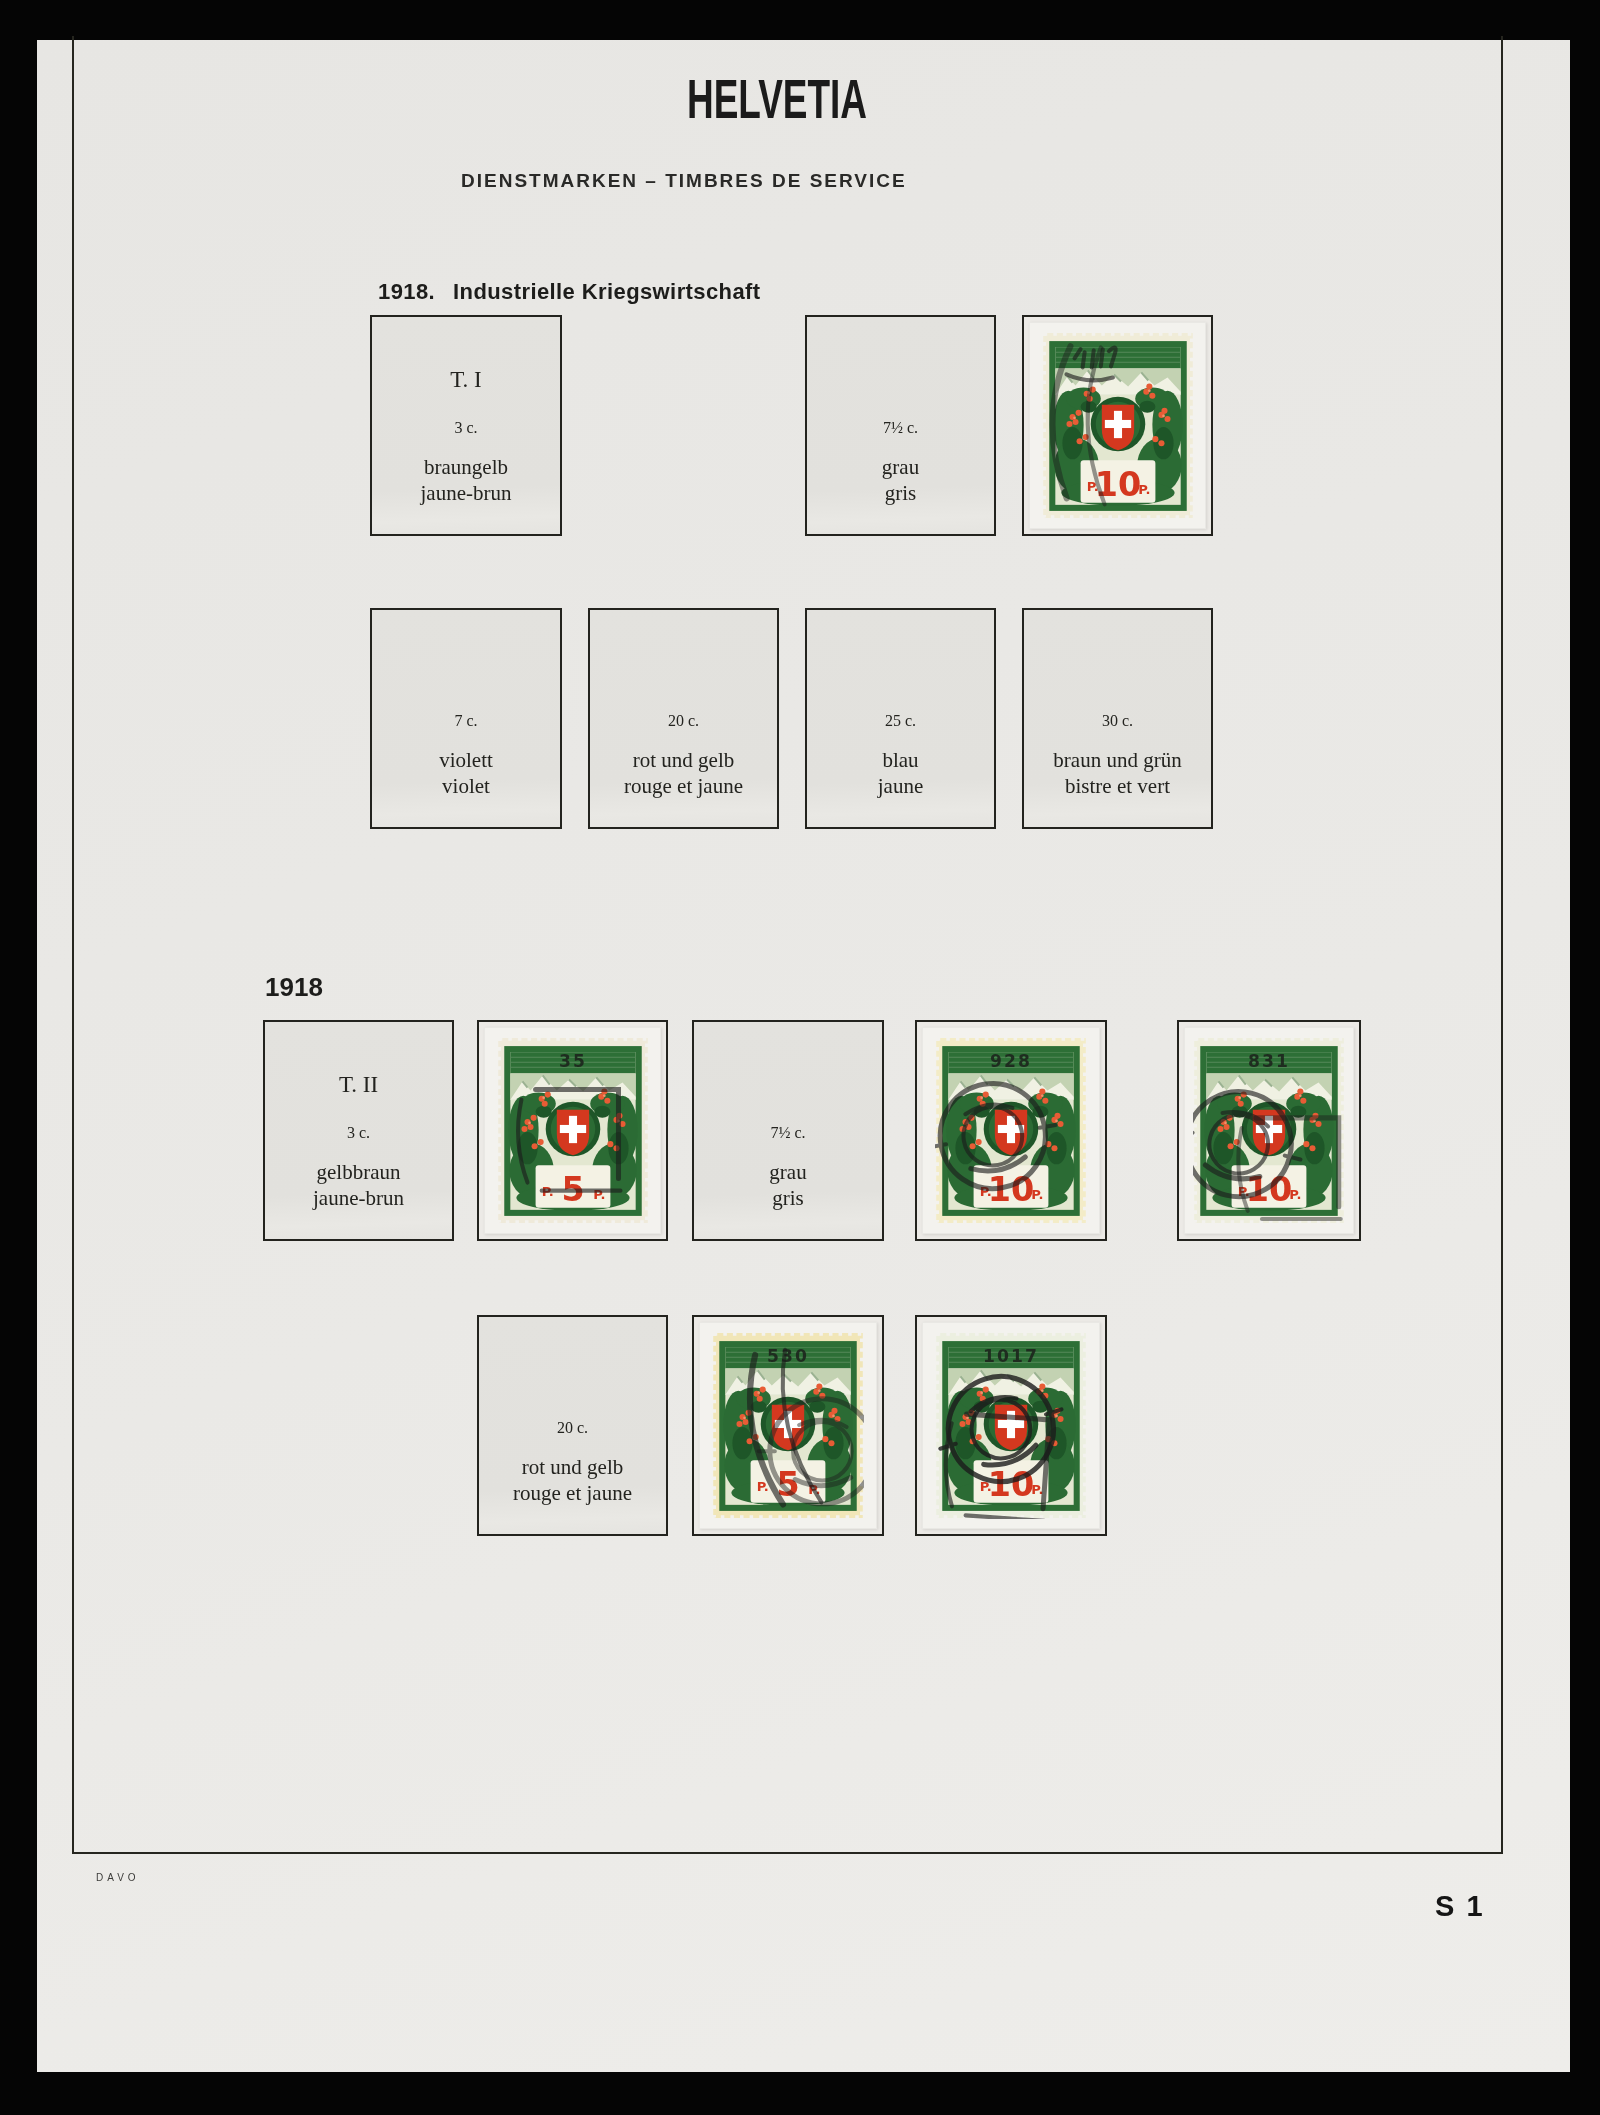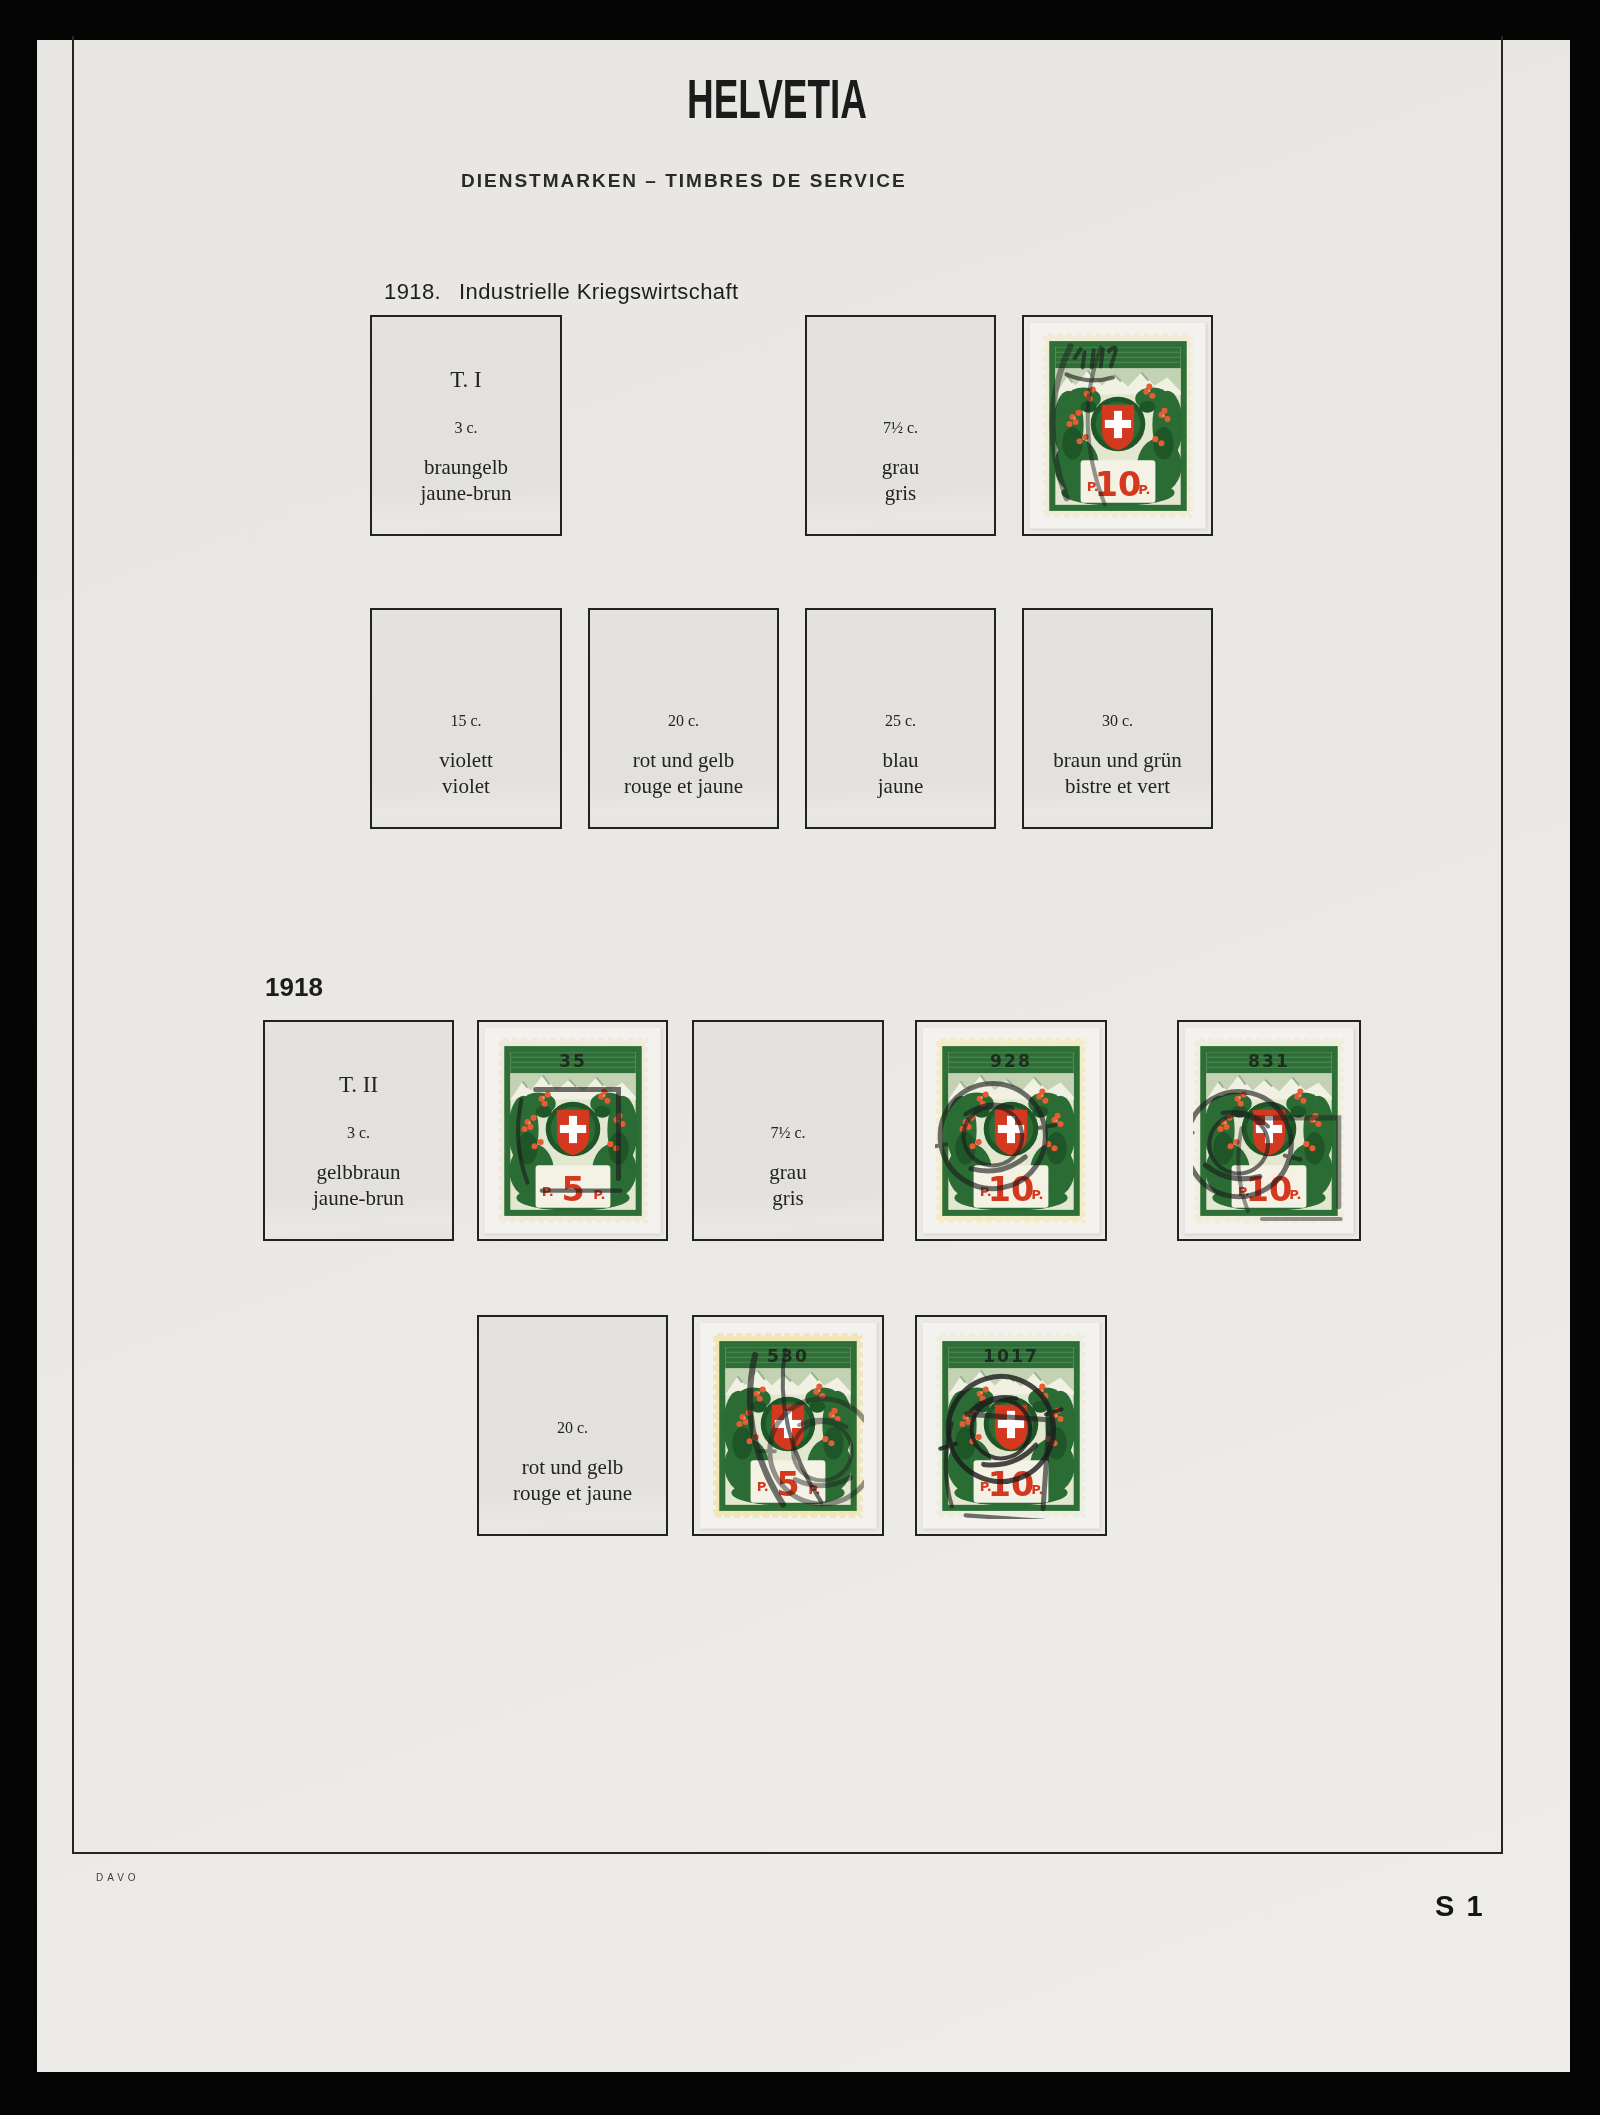--- a/index.html
+++ b/index.html
@@ -8,22 +8,22 @@
   .page{position:absolute;left:37px;top:40px;width:1533px;height:2032px;
         background:linear-gradient(160deg,#e7e6e3 0%,#eae9e6 55%,#eeedea 100%);}
   .frame{position:absolute;left:35px;top:-4px;width:1427px;height:1816px;
          border:2px solid #26261f;border-top:none;}
   
   .title{position:absolute;left:440px;top:26px;width:600px;text-align:center;
          font-size:56px;font-weight:700;color:#1b1b1b;letter-spacing:0px;
          transform:scaleX(.66);transform-origin:center;white-space:nowrap;}
   .subtitle{position:absolute;left:424px;top:130px;width:600px;text-align:left;
          font-size:19px;font-weight:700;color:#2a2a28;letter-spacing:2px;white-space:nowrap;}
-  .sec-heading{position:absolute;left:341px;top:239px;font-size:22px;font-weight:400;
-         color:#1d1d1b;letter-spacing:.4px;white-space:nowrap;margin-left:6px;}
+  .sec-heading{position:absolute;left:341px;top:239px;font-size:22px;font-weight:700;
+         color:#1d1d1b;letter-spacing:.4px;white-space:nowrap;}
   .sec-heading .sec-name{margin-left:18px;}
   .sec-year{position:absolute;left:228px;top:932px;font-size:26px;font-weight:700;color:#1d1d1b;text-align:right;}
   
   .cell{position:absolute;height:221px;border:2px solid #23231e;box-sizing:border-box;
         background:linear-gradient(178deg,#e3e2de 0%,#e2e1dd 78%,#e9e8e4 92%,#e5e4e0 100%);}
   .cell .line{position:absolute;left:0;right:0;text-align:center;color:#23231f;
         font-family:"Liberation Serif","DejaVu Serif",serif;}
   .line.type{top:50px;font-size:23px;}
   .line.value{top:102px;font-size:16px;}
   .line.cde{top:138px;font-size:21px;}
@@ -171,21 +171,21 @@
           <text class="vsm" x="50" y="157">P.</text>
           <text class="vnum" x="75" y="162">10</text>
           <text class="vsm" x="101" y="160">P.</text>
           <use href="#cancel-scrawl" class="cancel" transform="translate(2,-2)"></use>
           <use href="#cancel-arc" class="cancel light" transform="translate(-14,0) rotate(6 75 92)"></use>
         </svg>
       </div>
     </div>
 
     <div class="cell" style="left:333px;top:568px;width:192px">
-      <div class="line value">15 c.</div>
+      <div class="line value">7 c.</div>
       <div class="line cde">violett</div>
       <div class="line cfr">violet</div>
     </div>
     <div class="cell" style="left:551px;top:568px;width:191px">
       <div class="line value">20 c.</div>
       <div class="line cde">rot und gelb</div>
       <div class="line cfr">rouge et jaune</div>
     </div>
     <div class="cell" style="left:768px;top:568px;width:191px">
       <div class="line value">25 c.</div>

